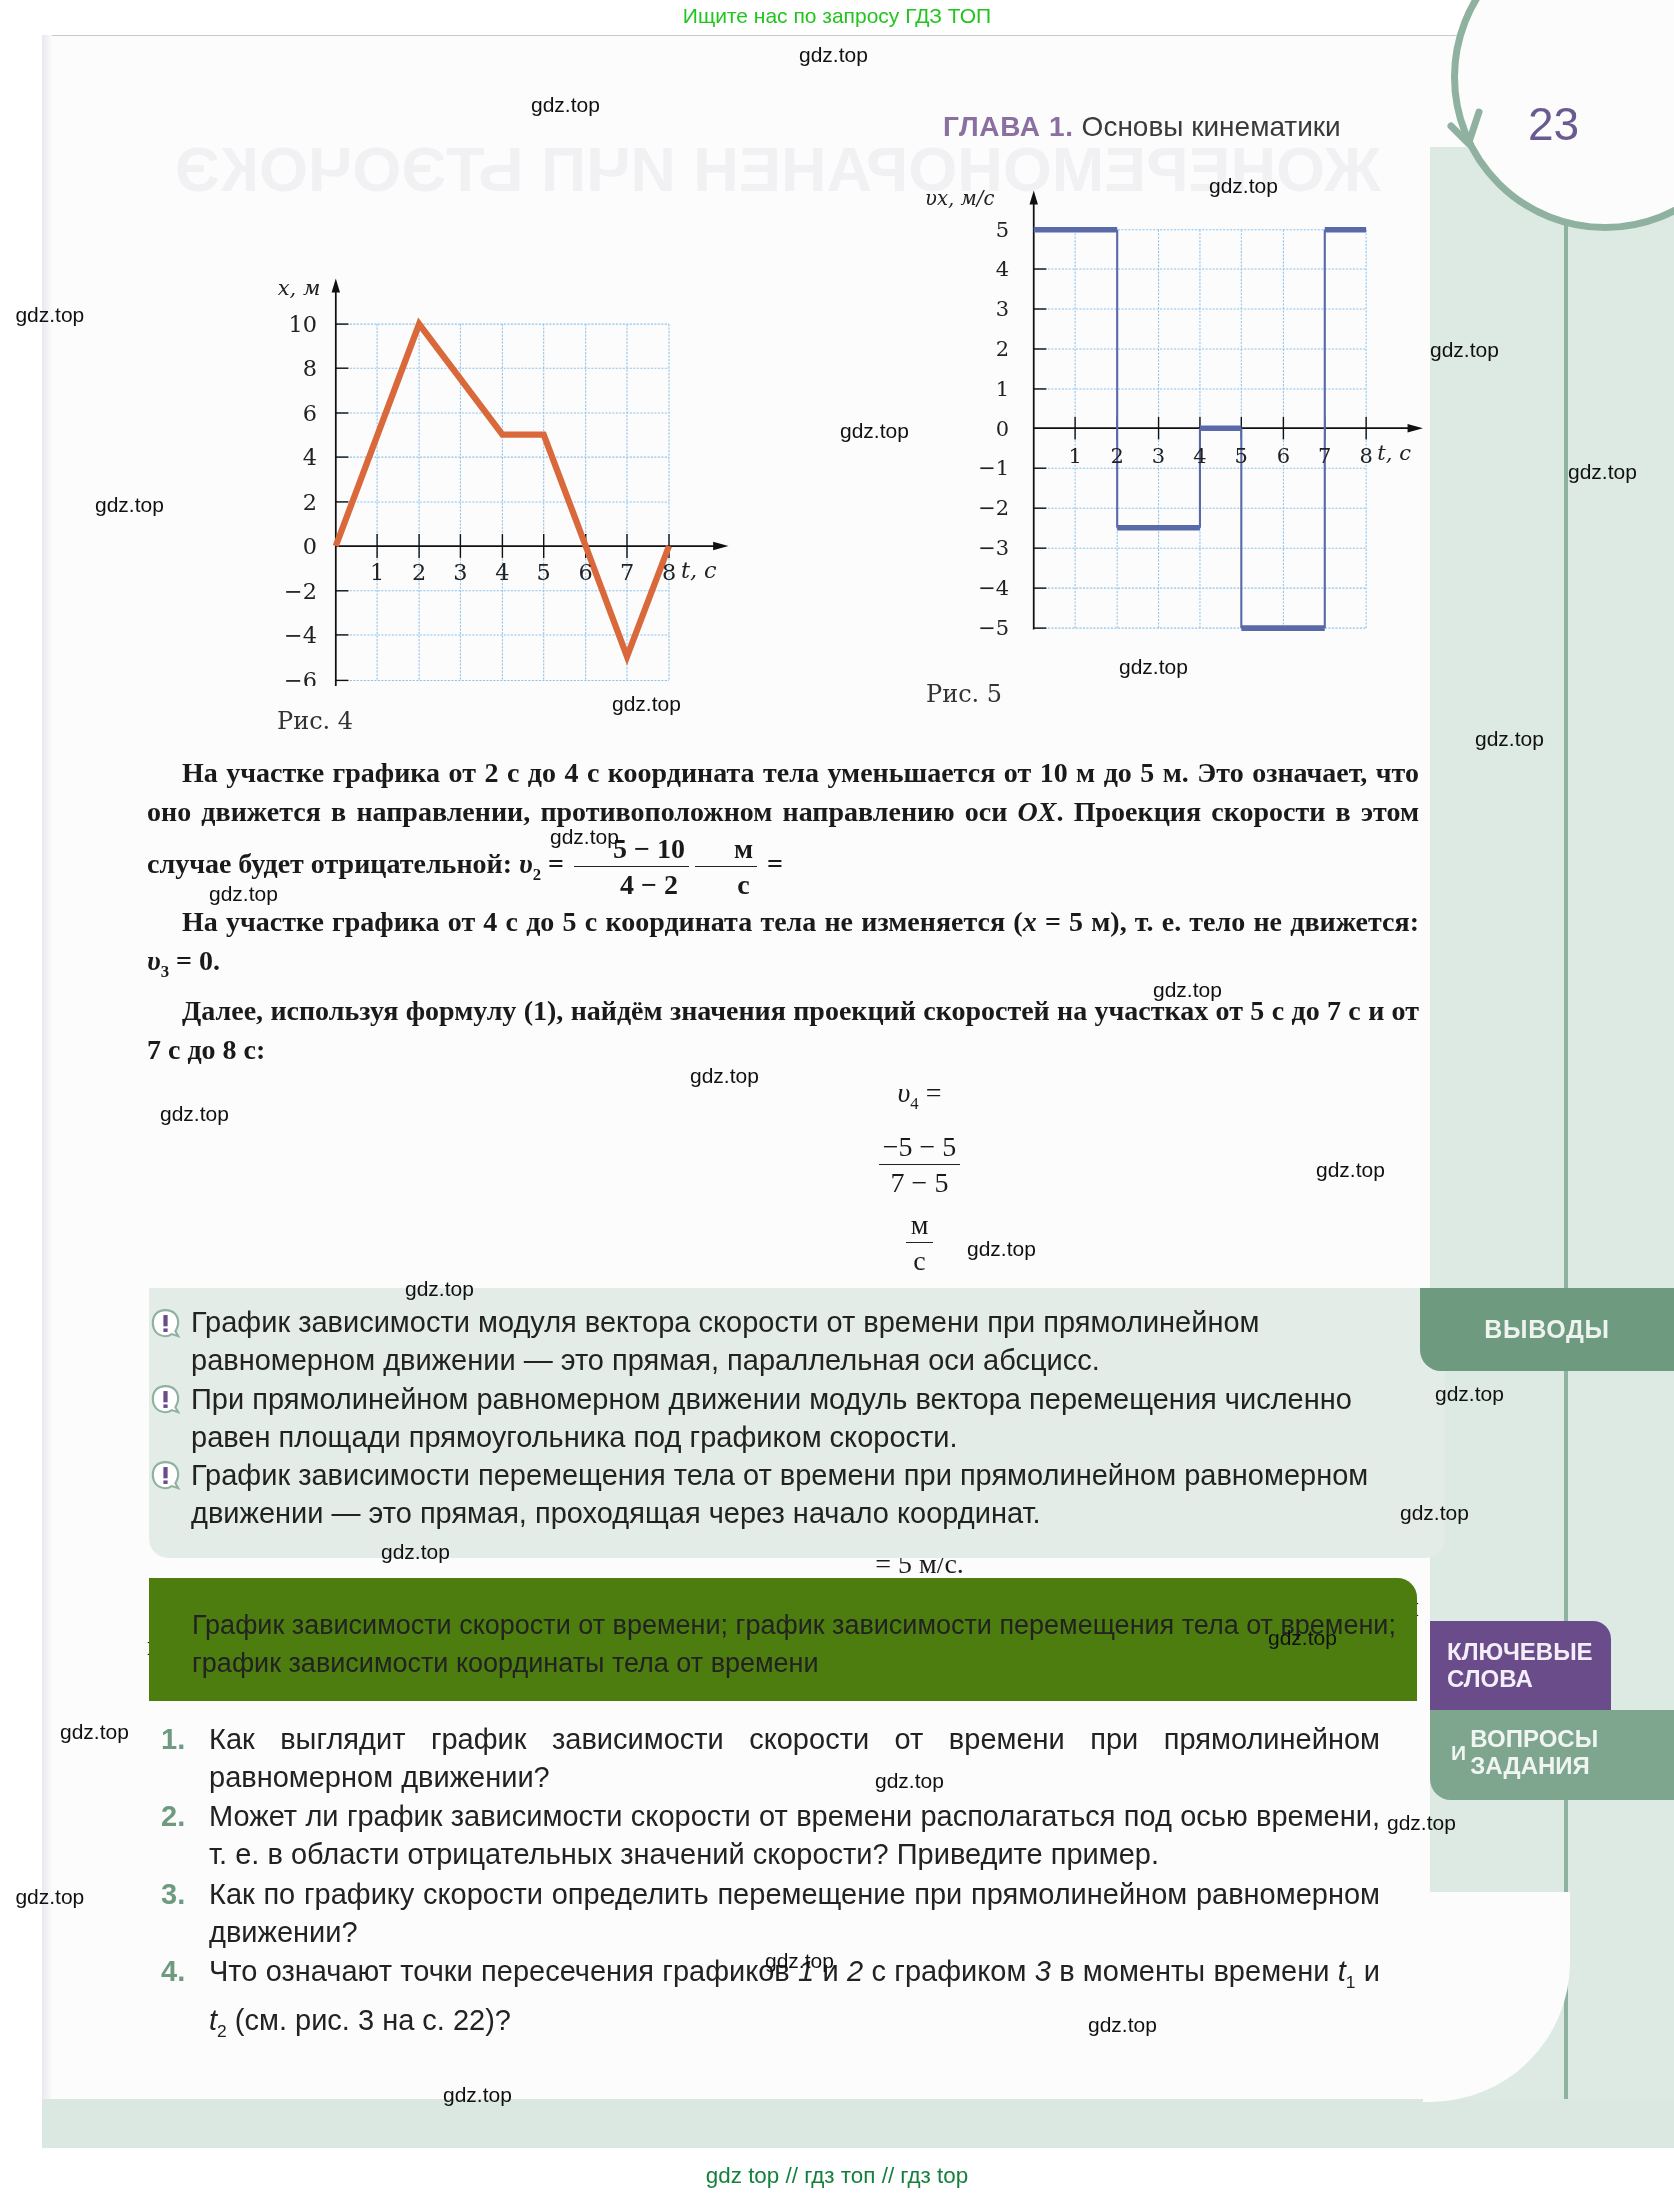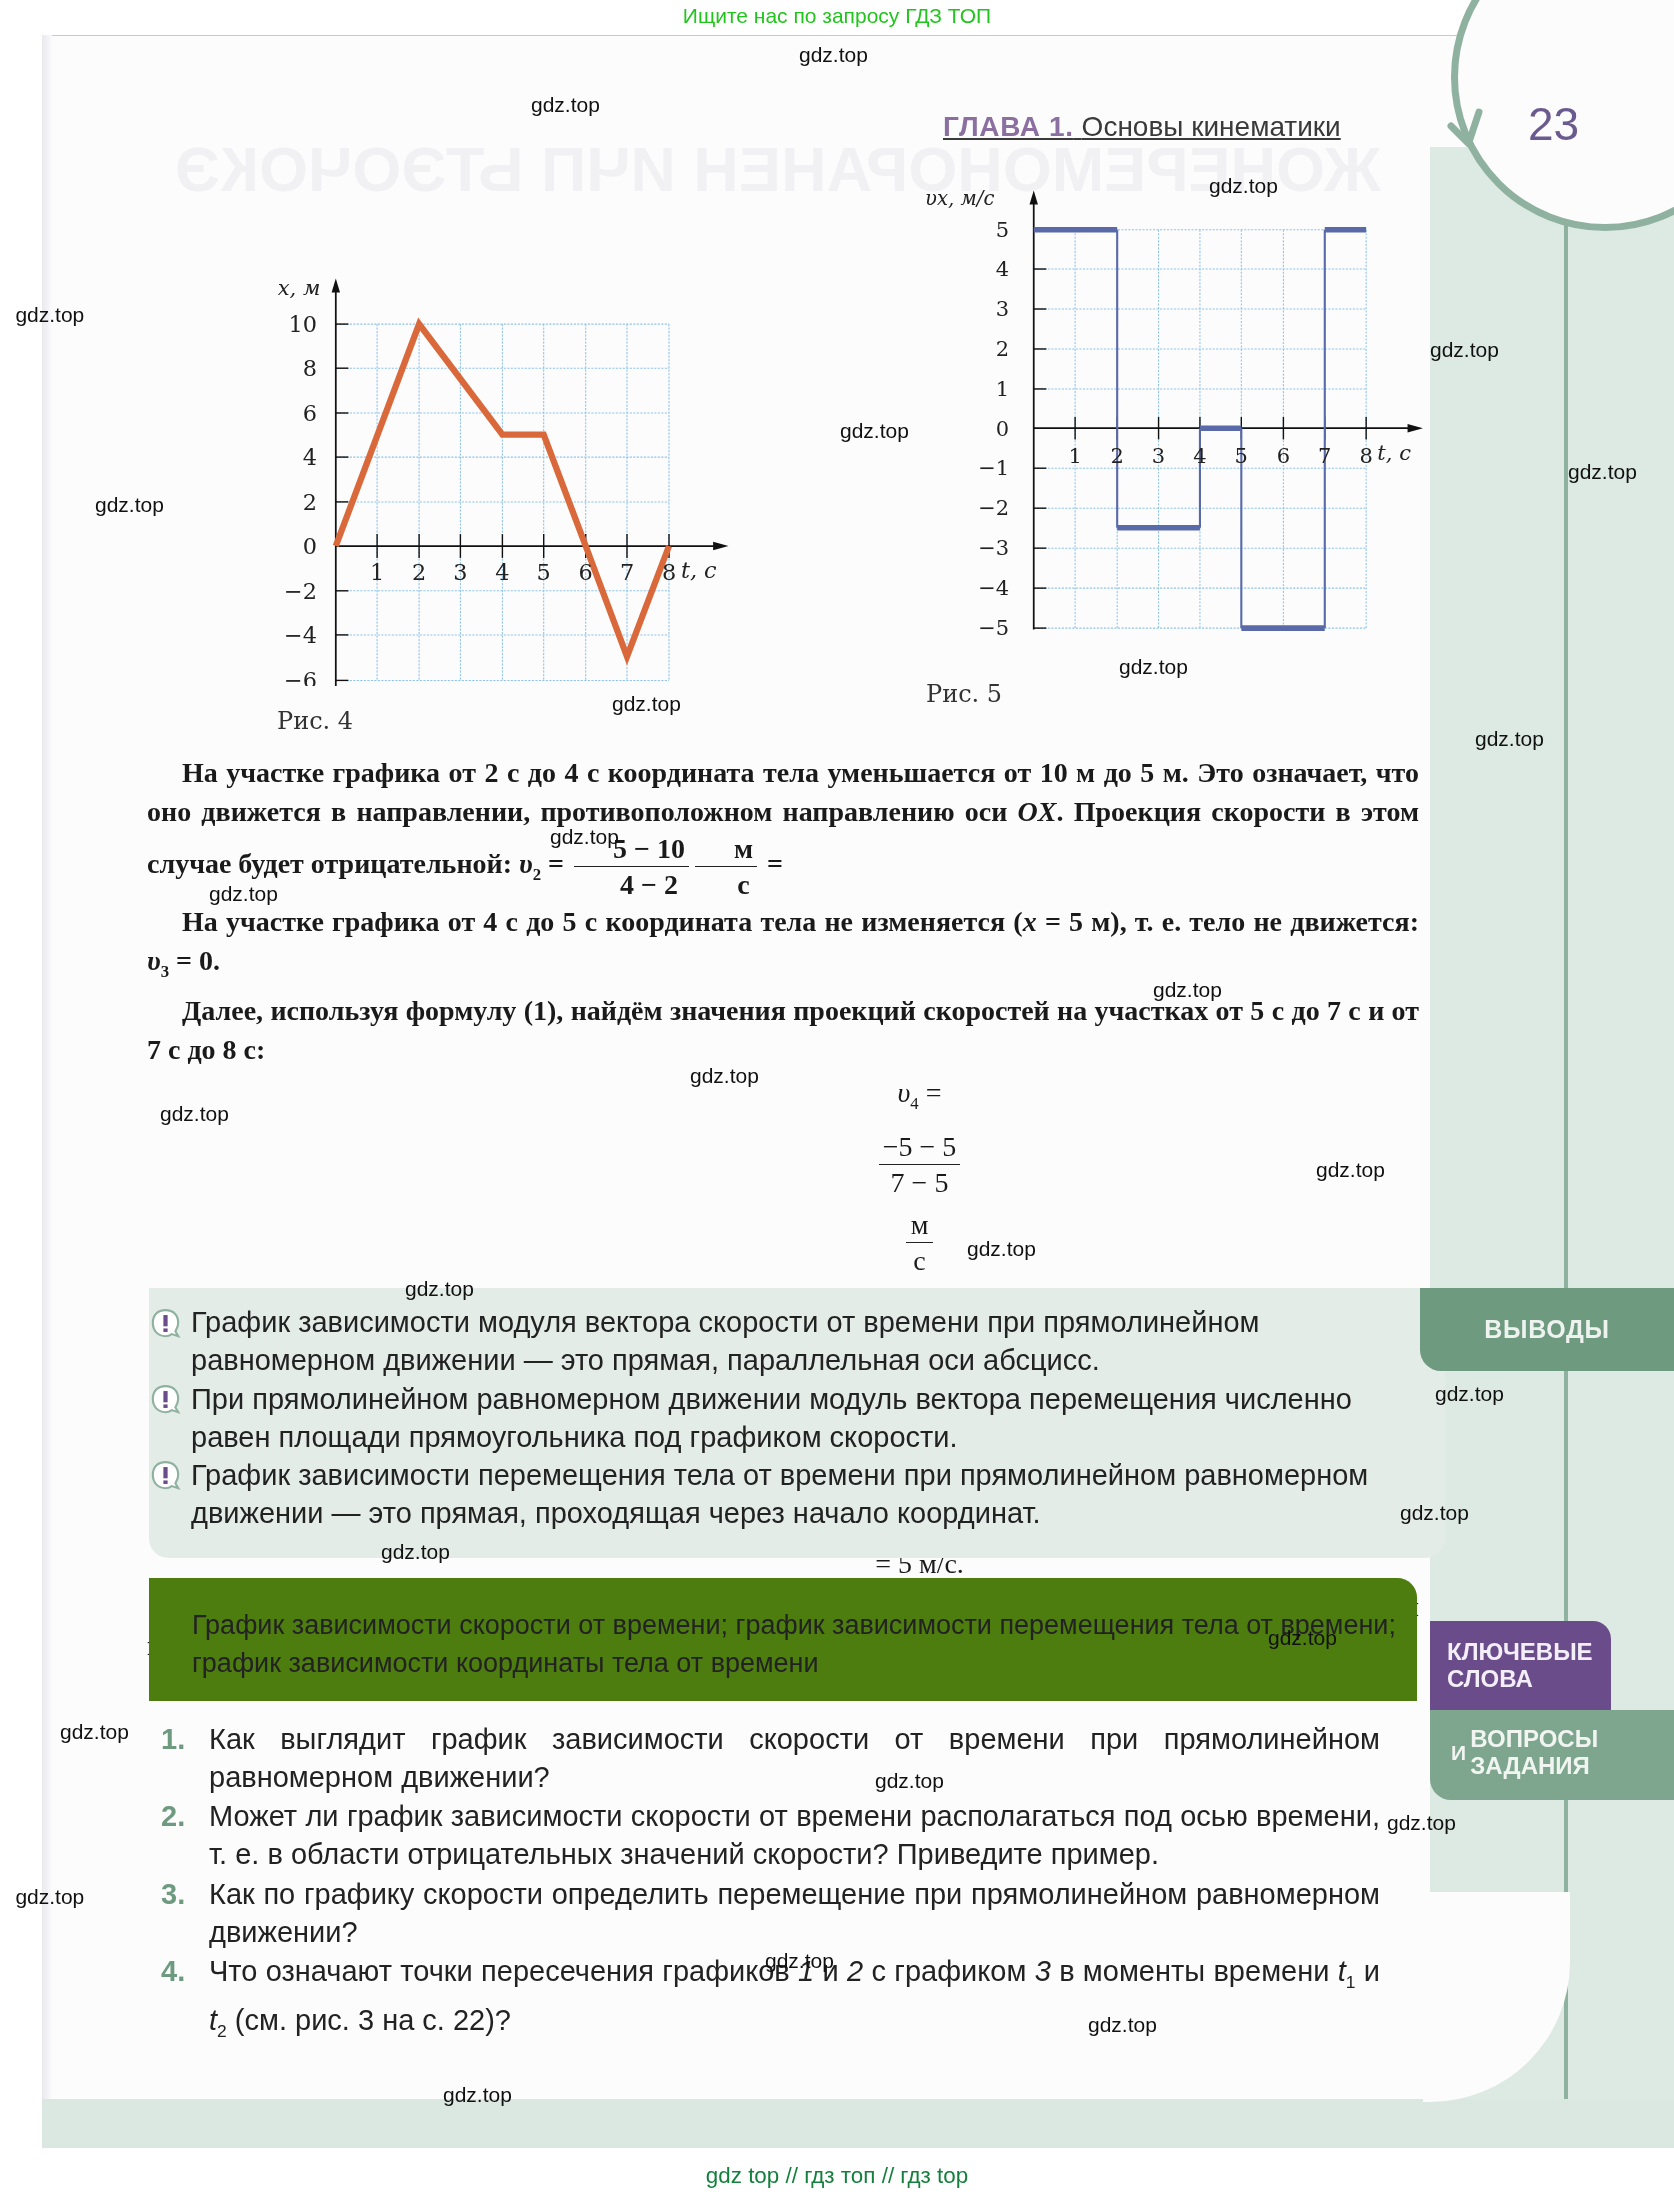--- a/index.html
+++ b/index.html
@@ -25,21 +25,21 @@
   }
   .sidecol-line { left: 1564px; top: 189px; width: 3.5px; height: 1959px; background: #8fb19f; }
   .bottom-band { left: 42px; top: 2099px; width: 1632px; height: 49px; background: #dbe8e1; }
   .bottom-curve { left: 1423px; top: 1892px; width: 147px; height: 210px; background: #fcfcfd; border-bottom-right-radius: 140px; }
   .page-circle {
     left: 1451px; top: -77px; width: 294px; height: 294px; border-radius: 50%;
     border: 7px solid #8fb19f; background: #fcfcfd;
   }
   .arrow-head { left: 1444px; top: 105px; }
   .chapter {
-    left: 943px; top: 111px; font-size: 28px; white-space: nowrap; color: #3a3a3a; text-decoration: underline;
+    left: 943px; top: 111px; font-size: 28px; white-space: nowrap; color: #3a3a3a;
   }
   .chapter b { color: #8a6fa0; font-weight: 700; letter-spacing: 0.7px; }
   .page-num { left: 1528px; top: 97px; font-size: 46px; color: #6b5a8f; }
   .wm { font-size: 21px; color: #111; white-space: nowrap; }
   .caption { font-family: "DejaVu Serif", serif; font-size: 24px; color: #333; }
   .body-text {
     left: 147px; width: 1272px; font-family: "Liberation Serif", serif; font-size: 28px;
     line-height: 39px; text-align: justify; color: #1a1a1a;
   }
   .body-text p { margin: 0; font-weight: bold; }

